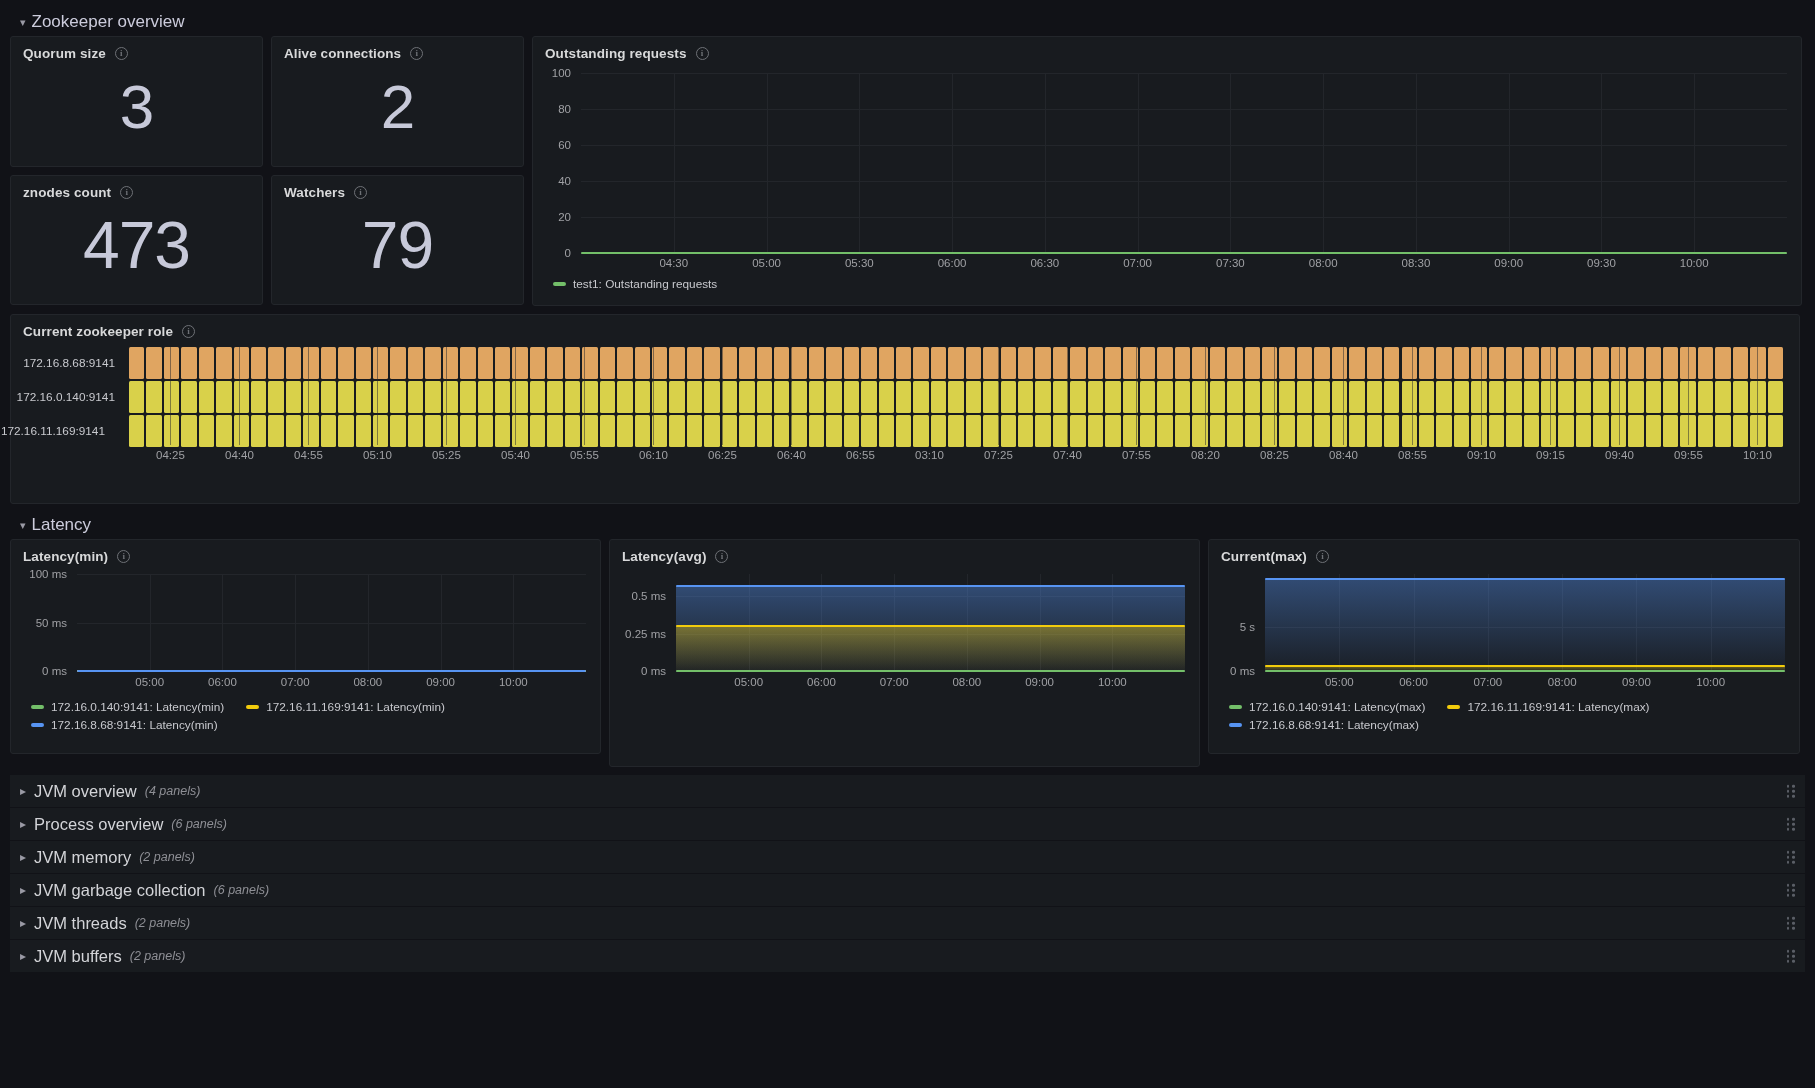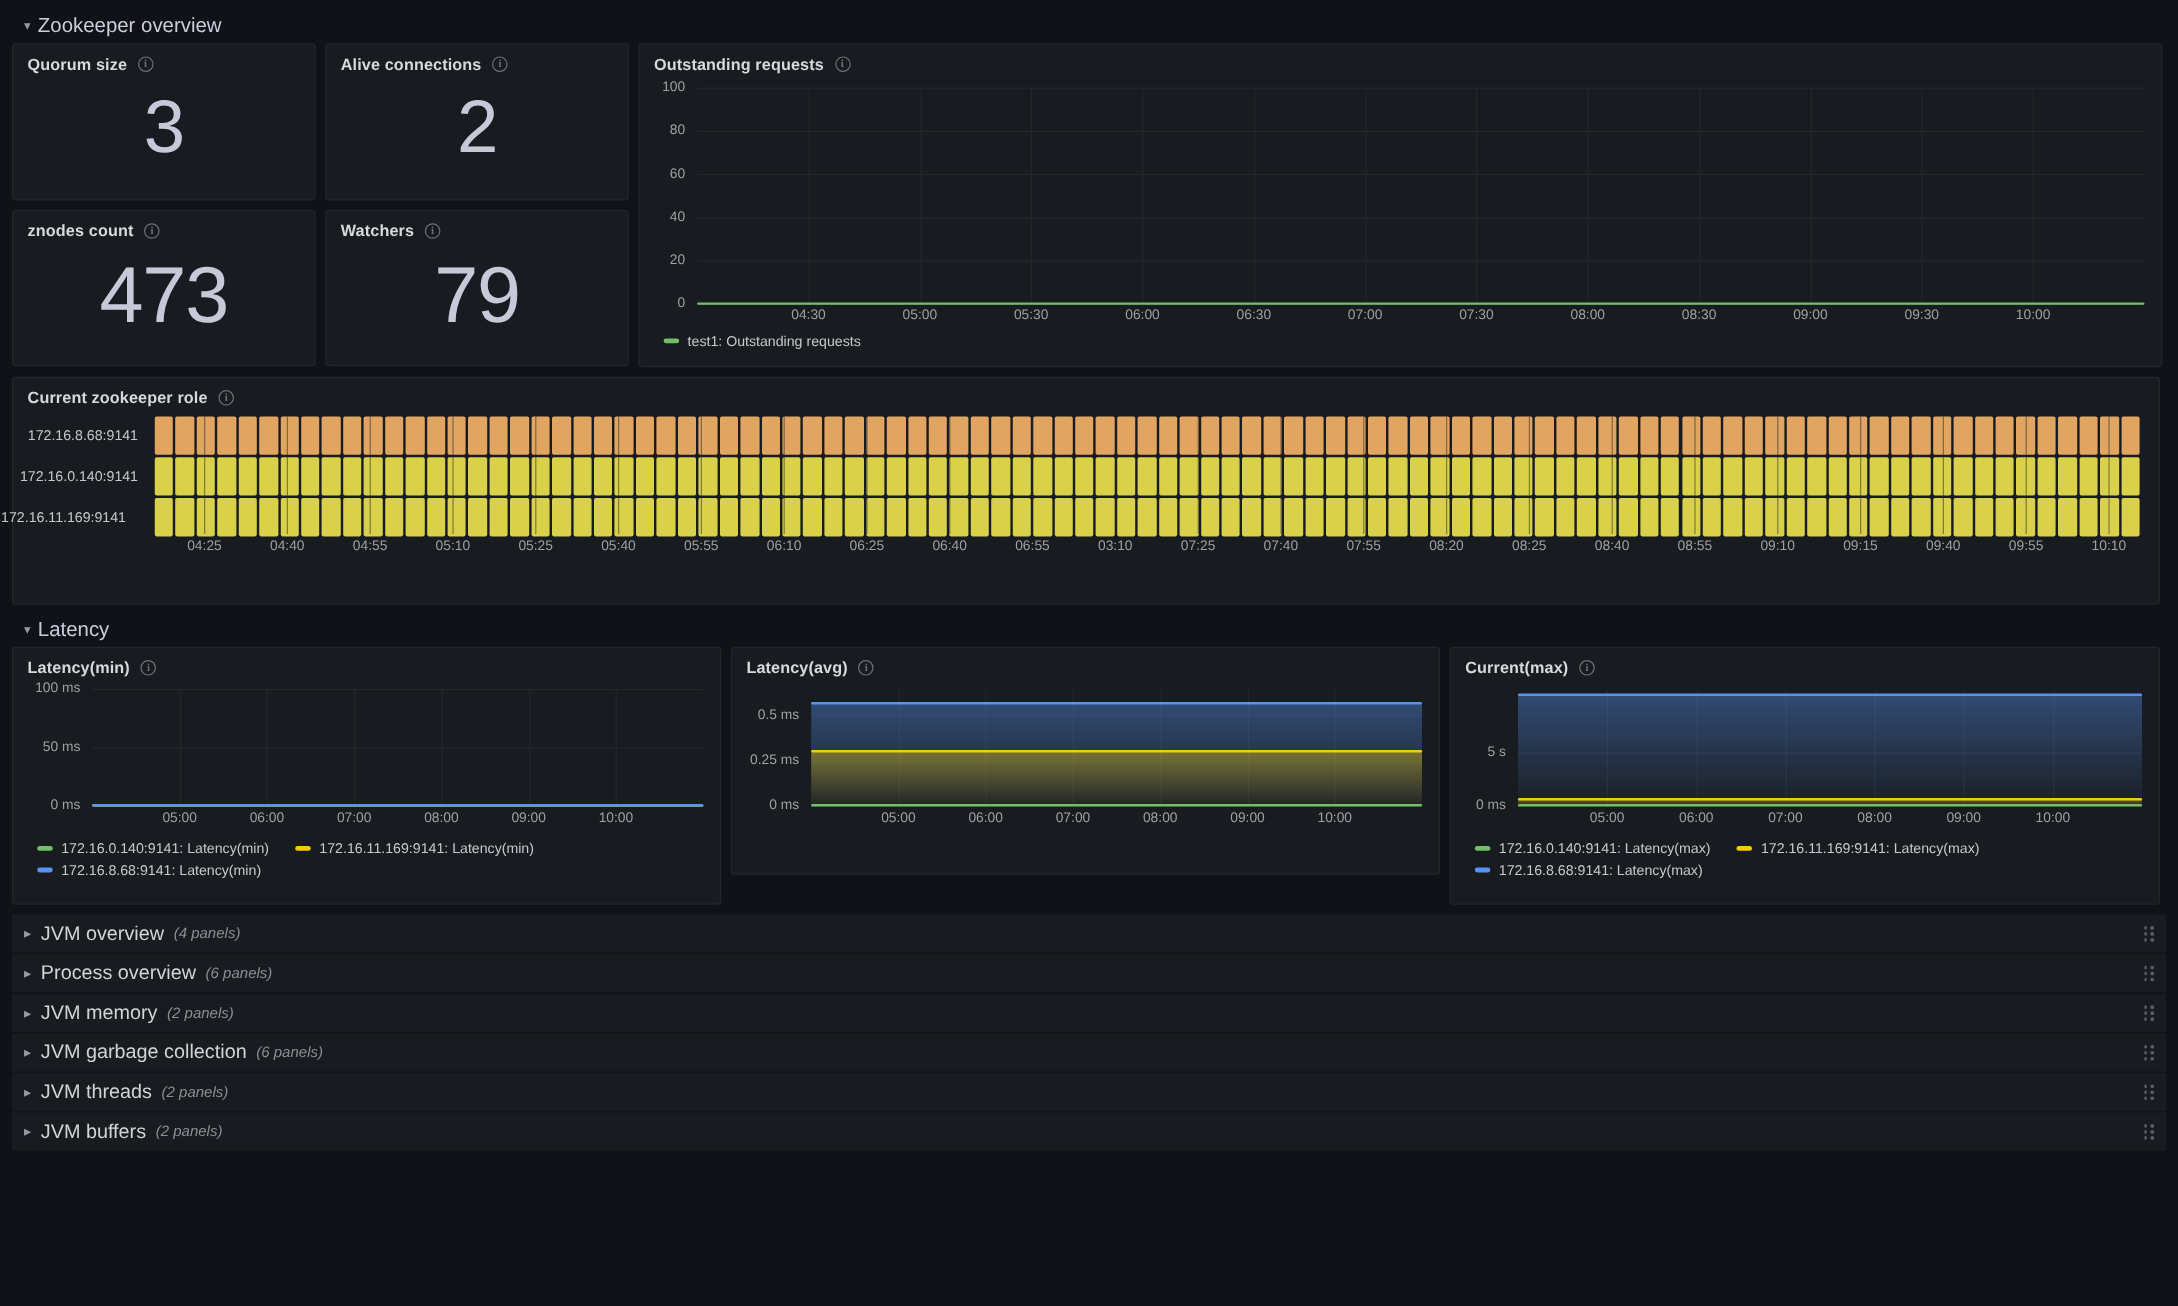--- a/index.html
+++ b/index.html
@@ -612,21 +612,21 @@
             <span class="legend-swatch" style="background:#f2cc0c"></span>
             <span>172.16.11.169:9141: Latency(min)</span>
           </div>
           <div class="legend-item">
             <span class="legend-swatch" style="background:#5794f2"></span>
             <span>172.16.8.68:9141: Latency(min)</span>
           </div>
         </div>
     </div>
 
-    <div class="panel" style="width:591px;height:190px;">
+    <div class="panel" style="width:591px;height:228px;">
       <div class="panel-title">
         <span>Latency(avg)</span>
         <span class="info-icon">i</span>
       </div>
       <div class="ts-body" style="height:132px;">
         <div id="lavg-axis" style="position:absolute;left:0;top:8px;width:62px;height:97px;">
             <div class="ytick" style="top: 97px; right: 6px;">0 ms</div>
             <div class="ytick" style="top: 59.6923px; right: 6px;">0.25 ms</div>
             <div class="ytick" style="top: 22.3846px; right: 6px;">0.5 ms</div>
           </div>

